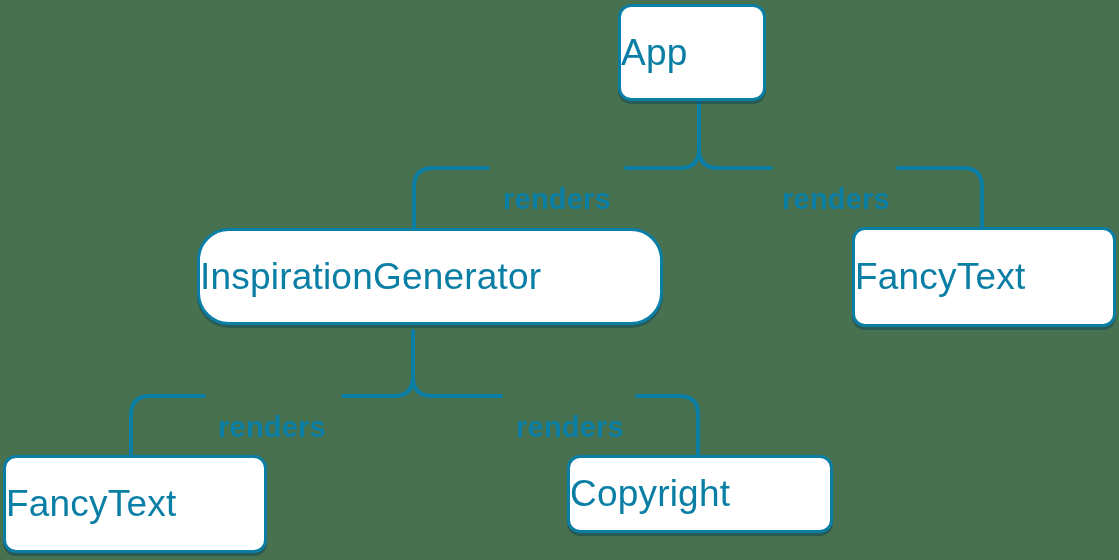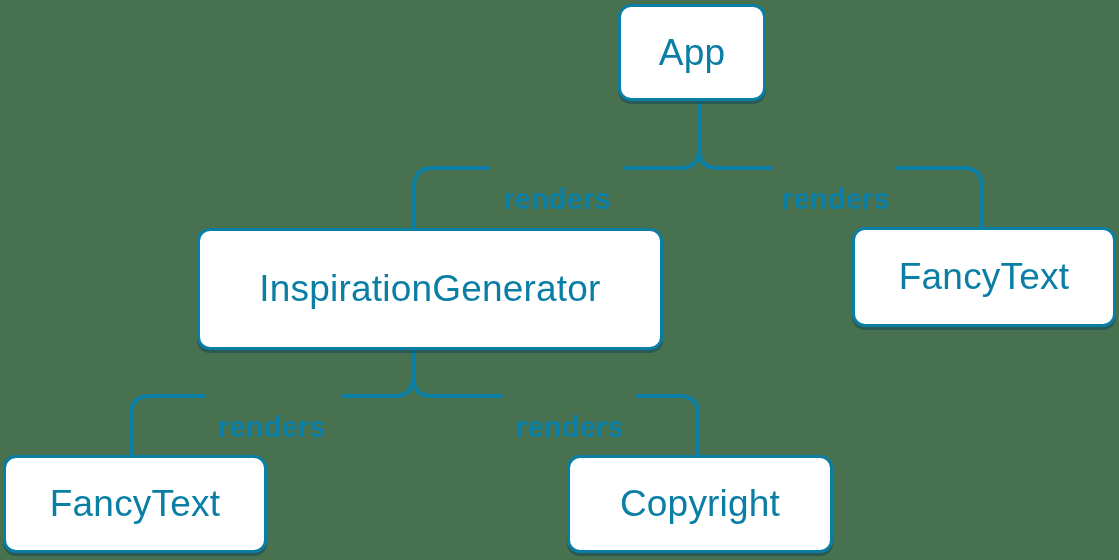--- a/index.html
+++ b/index.html
@@ -31,21 +31,21 @@
     stroke-linecap: round;
   }
   .node {
     position: absolute;
     background: var(--node-fill);
     border: 3px solid var(--accent);
     border-radius: 13px;
     box-shadow: 0 3px 0 rgba(8, 62, 86, 0.45);
     display: flex;
     align-items: center;
-    justify-content: center;
+    justify-content: flex-start;
   }
   .node-label {
     color: var(--accent);
     font-size: 37px;
     font-weight: 500;
     letter-spacing: 0.2px;
     white-space: nowrap;
   }
   .edge-label {
     position: absolute;
@@ -76,33 +76,33 @@
     <path d="M204 396 L150 396 Q131 396 131 415 L131 456" stroke="#0A7EA4"></path>
 
     <path d="M413 377 Q413 396 432 396 L501 396" stroke="#0A7EA4"></path>
     <path d="M637 396 L679 396 Q698 396 698 414 L698 456" stroke="#0A7EA4"></path>
   </svg>
 
   <div class="node" style="left:618px; top:4px; width:148px; height:97px;">
     <span class="node-label">App</span>
   </div>
 
-  <div class="node" style="left:197px; top:228px; width:466px; height:122px;">
+  <div class="node" style="left:197px; top:228px; width:466px; height:97px;border-radius:32px;">
     <span class="node-label">InspirationGenerator</span>
   </div>
 
   <div class="node" style="left:852px; top:227px; width:264px; height:100px;">
     <span class="node-label">FancyText</span>
   </div>
 
   <div class="node" style="left:3px; top:455px; width:264px; height:98px;">
     <span class="node-label">FancyText</span>
   </div>
 
-  <div class="node" style="left:567px; top:455px; width:266px; height:98px;">
+  <div class="node" style="left:567px; top:455px; width:266px; height:78px;">
     <span class="node-label">Copyright</span>
   </div>
 
   <span class="edge-label" style="left:557px; top:167px;">renders</span>
 
   <span class="edge-label" style="left:836px; top:167px;">renders</span>
 
   <span class="edge-label" style="left:272px; top:395px;">renders</span>
 
   <span class="edge-label" style="left:570px; top:395px;">renders</span>

